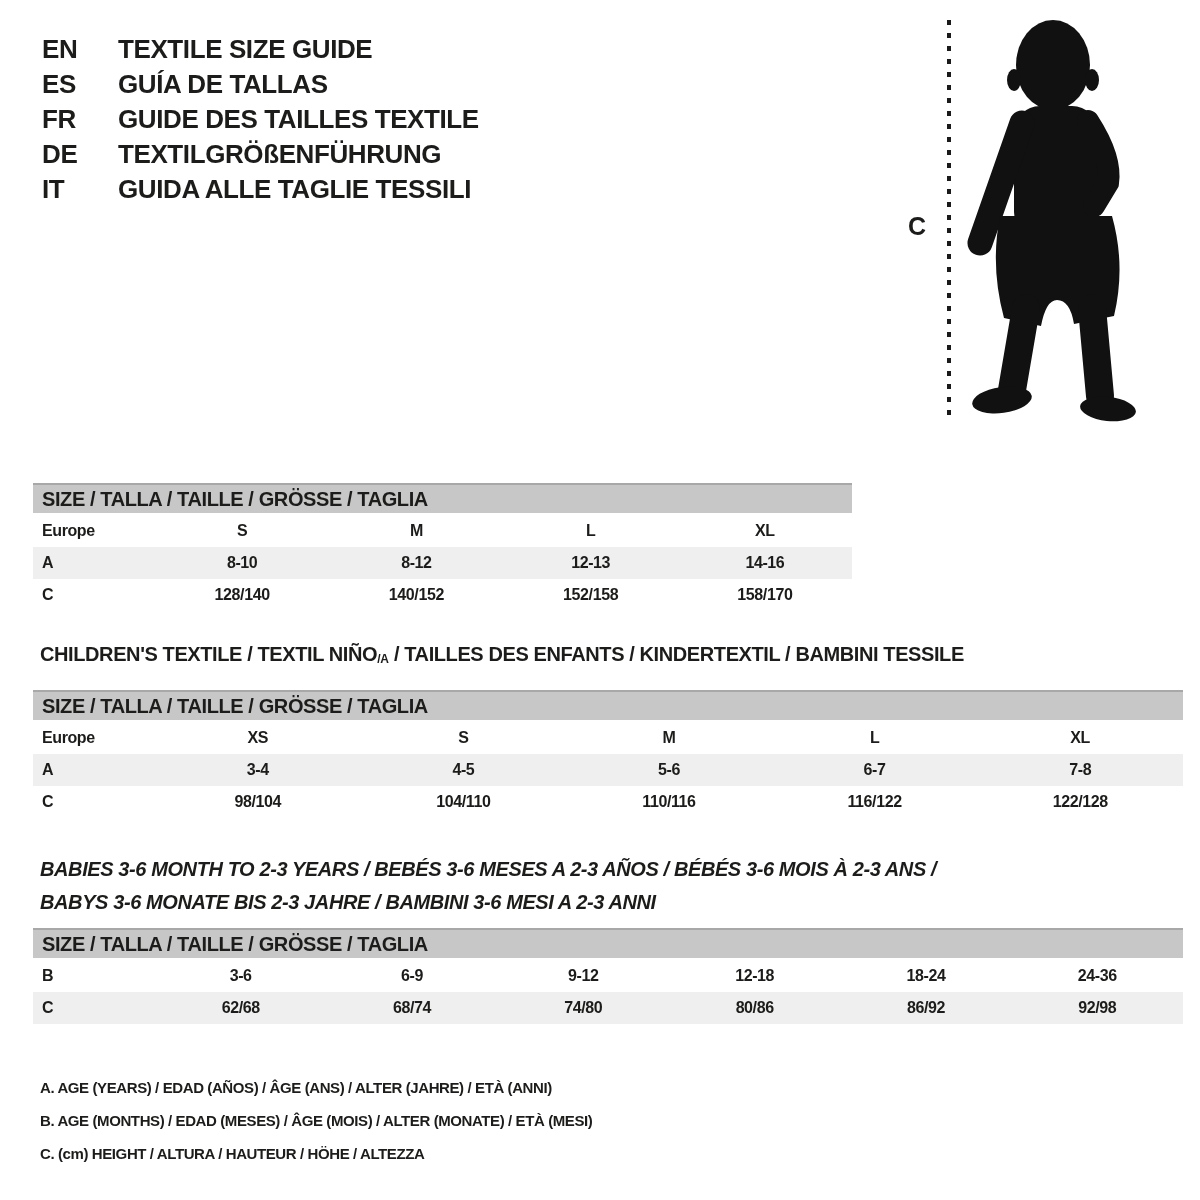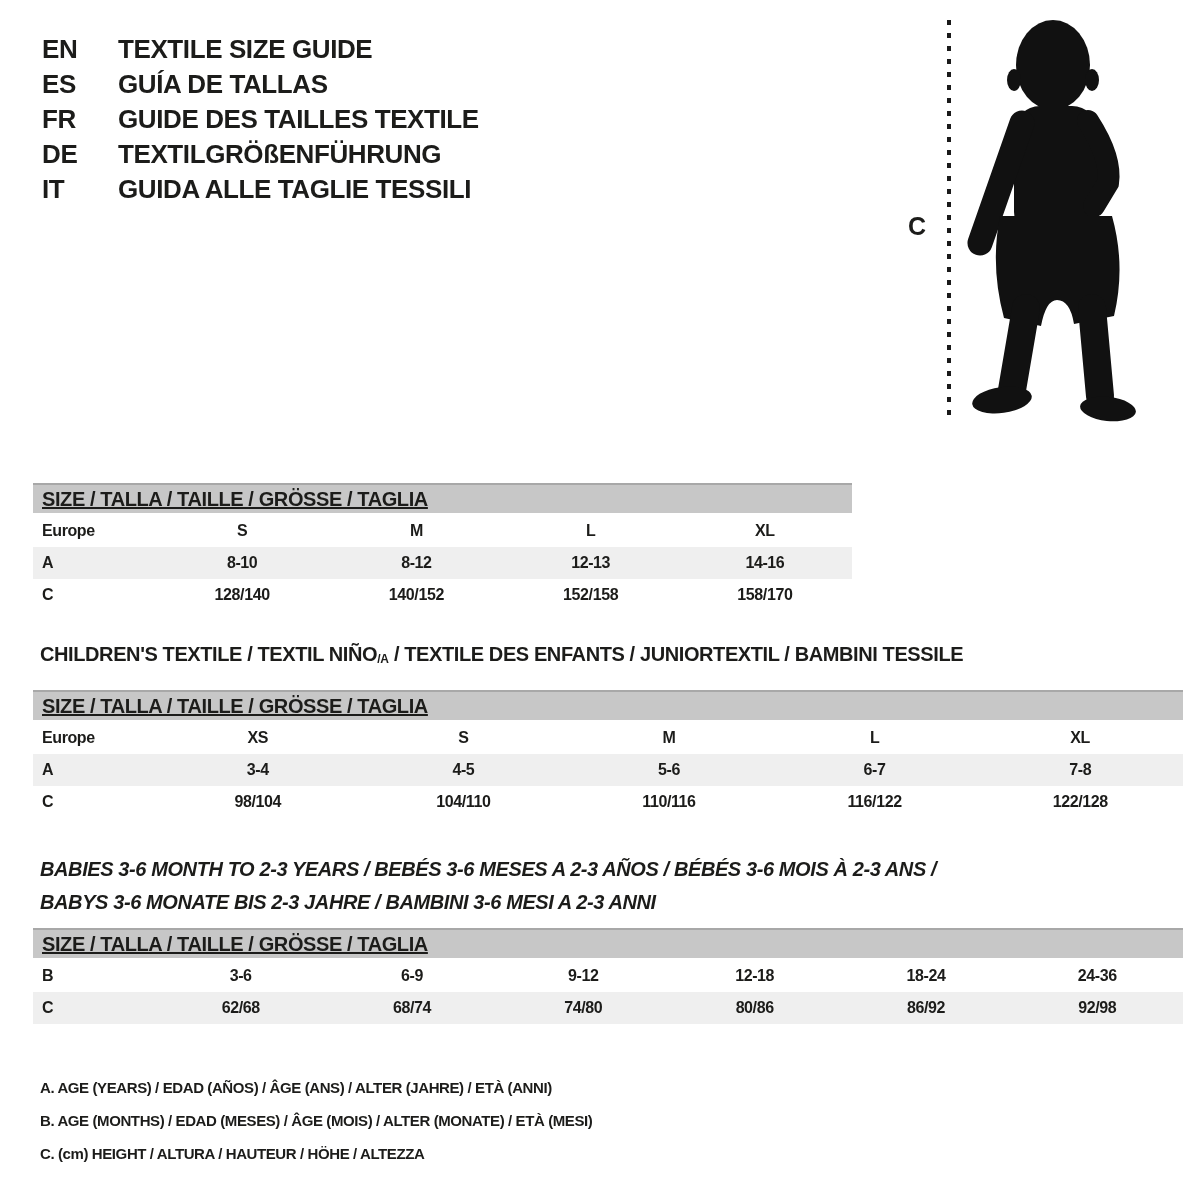--- a/index.html
+++ b/index.html
@@ -37,21 +37,21 @@
   .sub { font-size:12px; position:relative; bottom:-2px; letter-spacing:-0.2px; }
 
   
   .size-table { position:absolute; }
   .tbl-junior   { left:33px; top:483px; width:819px; }
   .tbl-children { left:33px; top:690px; width:1150px; }
   .tbl-babies   { left:33px; top:928px; width:1150px; }
   .size-bar {
     height:30px; background:#c7c7c7; border-top:2px solid #a8a8a8;
     display:flex; align-items:center; padding-left:9px;
-    font-size:20px; margin-bottom:2px;text-decoration:underline;
+    font-size:20px; margin-bottom:2px;
   }
   .row { display:flex; height:32px; align-items:center; font-size:16px; }
   .row.shaded { background:#efefef; }
   .row .lbl { width:122px; padding-left:9px; }
   .row .cell { flex:1; text-align:center; }
 
   
   .legend { position:absolute; left:40px; top:1071px; font-size:15px; }
   .legend-line { height:33px; display:flex; align-items:center; white-space:nowrap; }
 </style>
@@ -120,21 +120,21 @@
     <div class="row">
       <span class="lbl">C</span>
       <span class="cell">128/140</span>
       <span class="cell">140/152</span>
       <span class="cell">152/158</span>
       <span class="cell">158/170</span>
     </div>
   </div>
 
   <div class="section-title title-children">
-    <span>CHILDREN'S TEXTILE / TEXTIL NIÑO</span><span class="sub">/A</span><span> / TEXTILE DES ENFANTS / JUNIORTEXTIL / BAMBINI TESSILE</span>
+    <span>CHILDREN'S TEXTILE / TEXTIL NIÑO</span><span class="sub">/A</span><span> / TAILLES DES ENFANTS / KINDERTEXTIL / BAMBINI TESSILE</span>
   </div>
   <div class="size-table tbl-children">
     <div class="size-bar">SIZE / TALLA / TAILLE / GRÖSSE / TAGLIA</div>
     <div class="row">
       <span class="lbl">Europe</span>
       <span class="cell">XS</span>
       <span class="cell">S</span>
       <span class="cell">M</span>
       <span class="cell">L</span>
       <span class="cell">XL</span>

